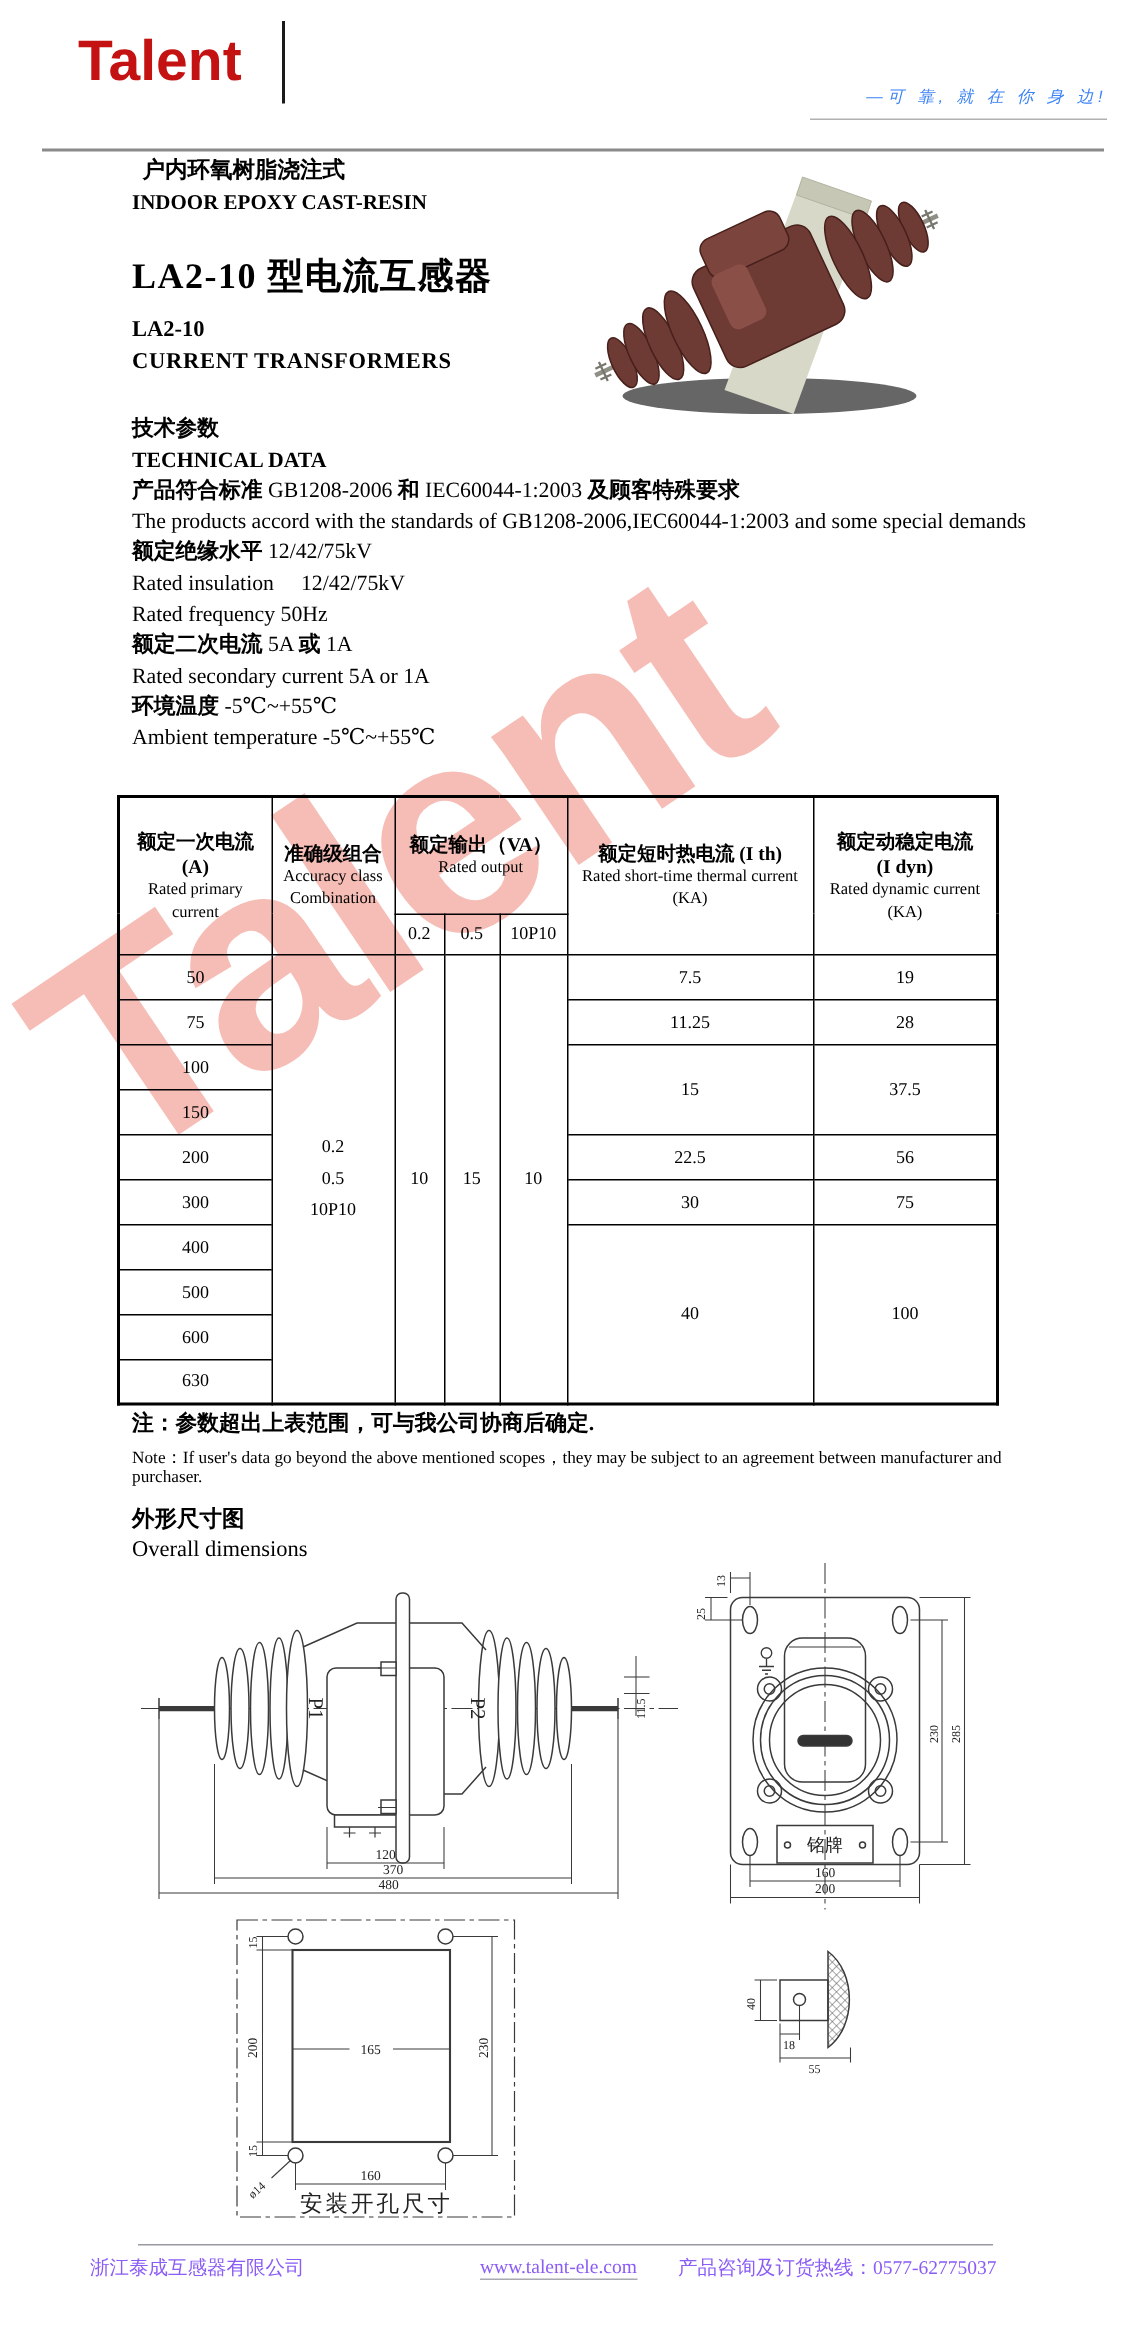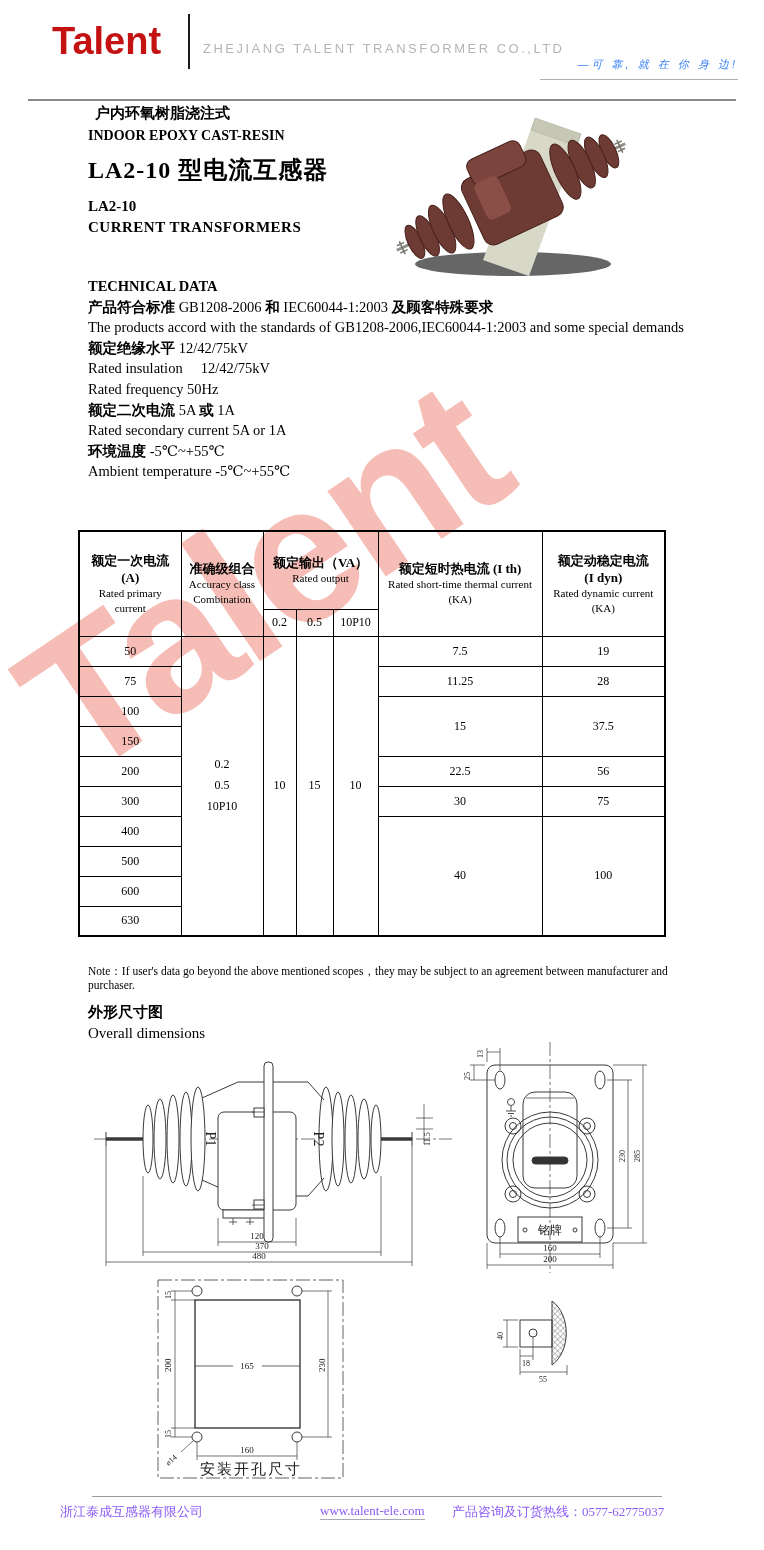--- a/index.html
+++ b/index.html
@@ -19,21 +19,21 @@
   .company-name{position:absolute;left:203px;top:41px;font-size:13px;color:#b5b5b5;
         letter-spacing:2.5px;font-family:"Liberation Sans","DejaVu Sans",sans-serif;}
   .slogan{position:absolute;right:26px;top:57px;font-size:11px;color:#3b82f6;font-style:italic;
         letter-spacing:3px;font-family:"Liberation Sans","DejaVu Sans",sans-serif;}
   .slogan-line{position:absolute;left:540px;top:79px;width:198px;height:1px;background:#b0b0b0;}
   .header-rule{position:absolute;left:28px;top:99px;width:708px;height:2px;background:#8a8a8a;}
   
   .title-block{position:absolute;left:88px;top:104px;}
   .t-zh{font-size:15px;font-weight:bold;padding-left:7px;}
   .t-en{font-size:14px;font-weight:bold;margin-top:5px;}
-  .t-model-title{font-size:24px;font-weight:bold;margin-top:10px;letter-spacing:1px;}
+  .t-model-title{font-size:24px;font-weight:bold;margin-top:24px;letter-spacing:1px;}
   .t-model{font-size:15px;font-weight:bold;margin-top:12px;}
   .t-prod{font-size:15px;font-weight:bold;margin-top:4px;letter-spacing:.5px;}
   
   .photo{position:absolute;left:383px;top:112px;}
   
   .tech{position:absolute;left:88px;top:276px;width:620px;}
   .tl{line-height:20.6px;font-size:14.5px;white-space:nowrap;}
   
   table.ratings{position:absolute;left:78px;top:530px;width:586px;border-collapse:collapse;
       table-layout:fixed;border:2px solid #000;padding-left:32px;}
@@ -67,21 +67,20 @@
 <body>
 
 <div class="page">
 
   <div class="watermark">Talent</div>
 
   <div class="content">
 
     <div class="logo">Talent</div>
     <div class="logo-vline"></div>
-    <div class="company-name">ZHEJIANG TALENT TRANSFORMER CO.,LTD</div>
     <div class="slogan">—可 靠, 就 在 你 身 边!</div>
     <div class="slogan-line"></div>
     <div class="header-rule"></div>
 
     <div class="title-block">
       <div class="t-zh">户内环氧树脂浇注式</div>
       <div class="t-en">INDOOR EPOXY CAST-RESIN</div>
       <div class="t-model-title">LA2-10 型电流互感器</div>
       <div class="t-model">LA2-10</div>
       <div class="t-prod">CURRENT TRANSFORMERS</div>
@@ -104,20 +103,21 @@
         <ellipse cx="222" cy="85" rx="8" ry="22" fill="#6e3a34"></ellipse>
         <ellipse cx="206" cy="85" rx="9" ry="26" fill="#6e3a34"></ellipse>
         <ellipse cx="188" cy="85" rx="10" ry="30" fill="#6e3a34"></ellipse>
         <rect x="86" y="50" width="86" height="72" rx="10" fill="#6e3a34"></rect>
         <rect x="100" y="34" width="58" height="28" rx="8" fill="#7b443c"></rect>
         <rect x="98" y="58" width="26" height="40" rx="6" fill="#8a4f46" stroke="none"></rect>
       </g>
     </svg>
 
     <div class="tech">
+      <div class="tl b">技术参数</div>
       <div class="tl b">TECHNICAL DATA</div>
       <div class="tl"><span class="b">产品符合标准</span><span> GB1208-2006 </span><span class="b">和</span><span> IEC60044-1:2003 </span><span class="b">及顾客特殊要求</span></div>
       <div class="tl">The products accord with the standards of GB1208-2006,IEC60044-1:2003 and some special demands</div>
       <div class="tl"><span class="b">额定绝缘水平</span><span> 12/42/75kV</span></div>
       <div class="tl"><span>Rated insulation</span><span style="margin-left:18px">12/42/75kV</span></div>
       <div class="tl">Rated frequency 50Hz</div>
       <div class="tl"><span class="b">额定二次电流</span><span> 5A </span><span class="b">或</span><span> 1A</span></div>
       <div class="tl">Rated secondary current 5A or 1A</div>
       <div class="tl"><span class="b">环境温度</span><span> -5℃~+55℃</span></div>
       <div class="tl">Ambient temperature -5℃~+55℃</div>
@@ -215,20 +215,21 @@
         </tr>
         <tr>
           <td>600</td>
         </tr>
         <tr>
           <td>630</td>
         </tr>
       </tbody>
     </table>
 
+    <div class="note-zh">注：参数超出上表范围，可与我公司协商后确定.</div>
     <div class="note-en">Note：If user's data go beyond the above mentioned scopes，they may be subject to an agreement between manufacturer and purchaser.</div>
 
     <div class="dims-zh">外形尺寸图</div>
     <div class="dims-en">Overall dimensions</div>
 
     <svg class="dwg" style="left:92px;top:1056px" width="364" height="214" viewBox="0 0 364 214">
       <g stroke="#3a3a3a" fill="none" stroke-width="1">
         <line x1="2" y1="83" x2="360" y2="83" stroke-dasharray="14 3 3 3" stroke-width="0.7"></line>
         <line x1="14" y1="83" x2="51" y2="83" stroke-width="3.5"></line>
         <line x1="14" y1="76" x2="14" y2="90"></line>

